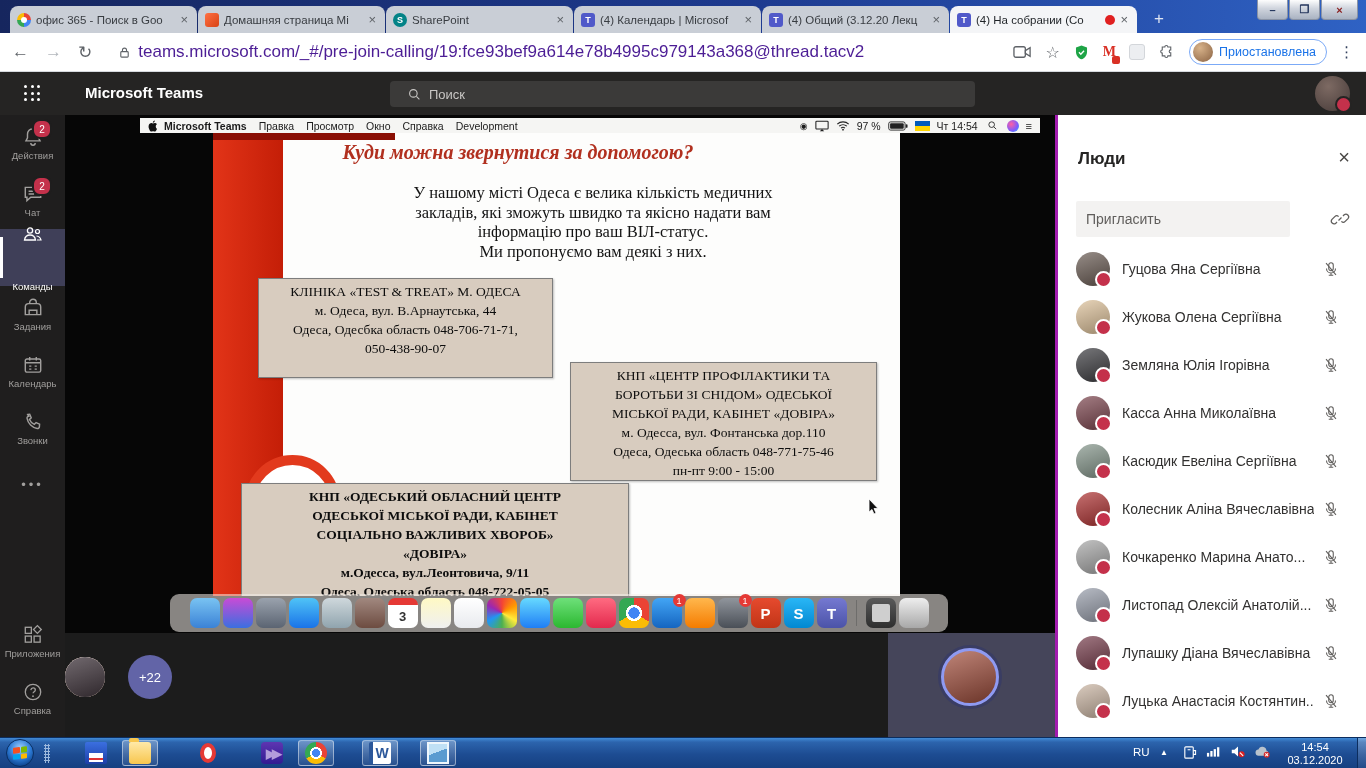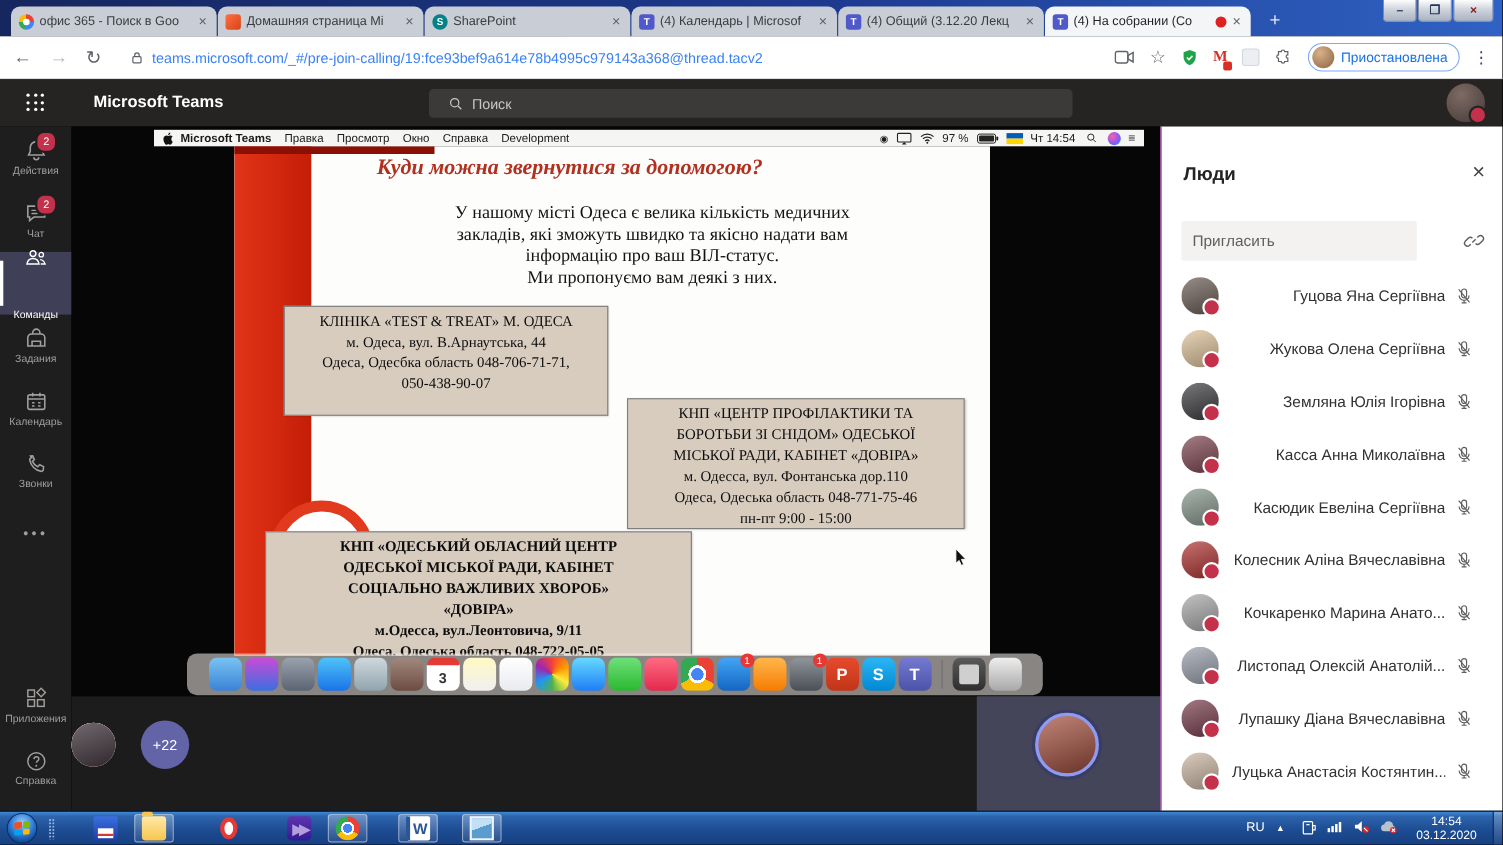--- a/index.html
+++ b/index.html
@@ -31,21 +31,21 @@
   .win-btn{width:29px;height:19px;background:linear-gradient(#fdfdfd,#cfd4dd 45%,#aab3c2);
            border:1px solid #8a93a5;border-top:none;border-radius:0 0 4px 4px;margin-left:1px;
            display:flex;align-items:center;justify-content:center;font-size:11px;color:#23355c;font-weight:bold;}
   .win-btn.close{width:35px;color:#8a2020;}
   
   .addressbar{position:absolute;left:0;top:33px;width:1366px;height:39px;background:#fff;
               border-bottom:1px solid #d6d9de;display:flex;align-items:center;padding:0 12px;box-sizing:border-box;}
   .nav-glyph{font-size:17px;color:#5f6368;margin-right:16px;}
   .nav-glyph.dim{color:#b3b7bd;}
   .lockwrap{color:#5f6368;margin:0 7px 0 10px;display:flex;}
-  .url{flex:1;font-size:13px;color:#3b82f6;white-space:nowrap;overflow:hidden;}
+  .url{flex:1;font-size:17px;color:#4c1d95;white-space:nowrap;overflow:hidden;}
   .addr-ic{color:#5f6368;margin-left:13px;display:flex;align-items:center;position:relative;}
   .star{font-size:16px;}
   .gmail-m{font-weight:bold;font-size:14px;color:#d93025;font-family:"Liberation Serif",serif;}
   .gmail-m .mini-badge{position:absolute;right:-4px;bottom:-4px;width:8px;height:8px;background:#d93025;border-radius:2px;}
   .pale-ext{width:14px;height:14px;background:#eceef1;border:1px solid #d3d6da;border-radius:3px;}
   .profile-pill{display:flex;align-items:center;border:1px solid #7baaf7;border-radius:15px;
                 padding:2px 10px 2px 3px;margin-left:14px;}
   .pill-avatar{width:20px;height:20px;border-radius:50%;background:radial-gradient(circle at 35% 30%,#d7b28a,#8a6242);margin-right:6px;}
   .pill-label{font-size:12.5px;color:#1a73e8;white-space:nowrap;}
   .kebab{font-size:15px;color:#33415e;margin-left:12px;}
@@ -127,21 +127,21 @@
                  background:var(--accent-purple,#6264a7);color:#fff;font-size:13px;
                  display:flex;align-items:center;justify-content:center;}
   .fs-av{position:absolute;top:24px;width:40px;height:40px;border-radius:50%;
          background:linear-gradient(160deg,rgba(255,255,255,.25),rgba(0,0,0,.3)),var(--av,#777);
          display:flex;align-items:center;justify-content:center;font-size:13px;font-weight:bold;color:var(--fg,#2f4f46);}
   .active-panel{position:absolute;left:823px;top:0;width:167px;height:104px;background:#45455a;}
   .speaker-av{position:absolute;left:53px;top:15px;width:58px;height:58px;border-radius:50%;
               background:linear-gradient(160deg,rgba(255,255,255,.3),rgba(0,0,0,.35)),#a4503e;
               border:3px solid #8f9af2;box-shadow:0 0 0 3px #3a3d63;box-sizing:border-box;}
   
-  .people{position:absolute;left:1055px;top:115px;width:311px;height:622px;background:#fff;border-left:1px solid #a21caf;box-sizing:border-box;text-align:right;}
+  .people{position:absolute;left:1055px;top:115px;width:311px;height:622px;background:#fff;border-left:3px solid #a21caf;box-sizing:border-box;}
   .pp-title{position:absolute;left:20px;top:34px;font-size:17px;font-weight:bold;color:#252423;}
   .pp-close{position:absolute;right:16px;top:32px;font-size:20px;color:#484644;line-height:1;}
   .invite{position:absolute;left:18px;top:86px;width:214px;height:36px;background:#f3f2f1;border-radius:2px;
           display:flex;align-items:center;padding:0 10px;box-sizing:border-box;font-size:14px;color:#605e5c;}
   .invite-link{position:absolute;right:16px;top:94px;color:#605e5c;}
   .plist{position:absolute;left:0;top:130px;right:8px;}
   .prow{height:48px;display:flex;align-items:center;padding:0 18px;}
   .p-avatar{position:relative;width:34px;height:34px;border-radius:50%;flex:none;
             background:linear-gradient(160deg,rgba(255,255,255,.3),rgba(0,0,0,.3)),var(--av,#888);}
   .p-avatar::after{border-color:#fff;}

